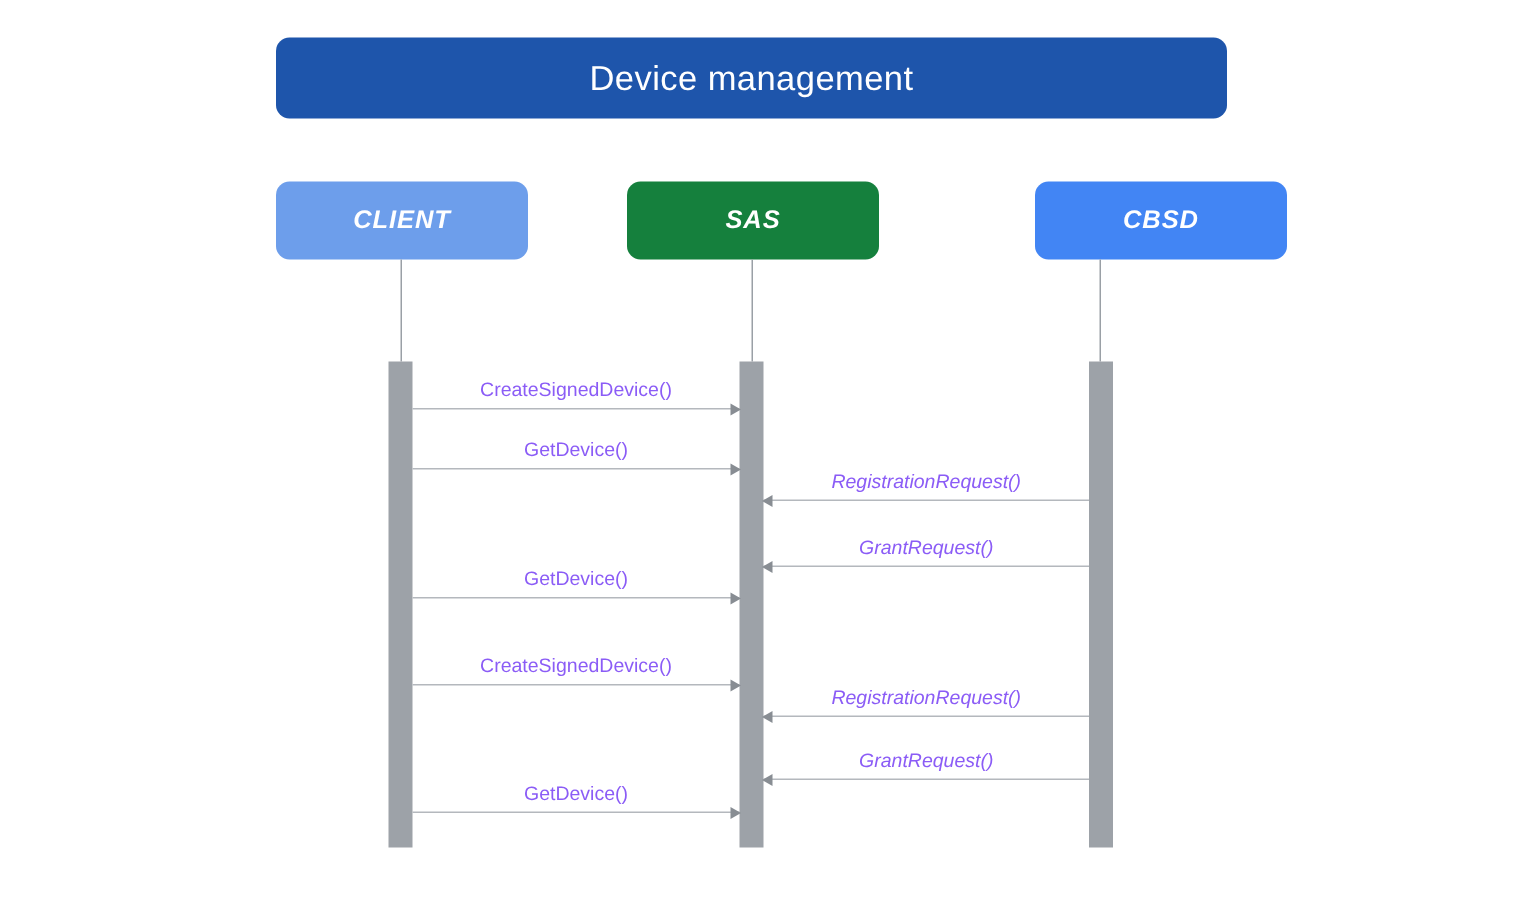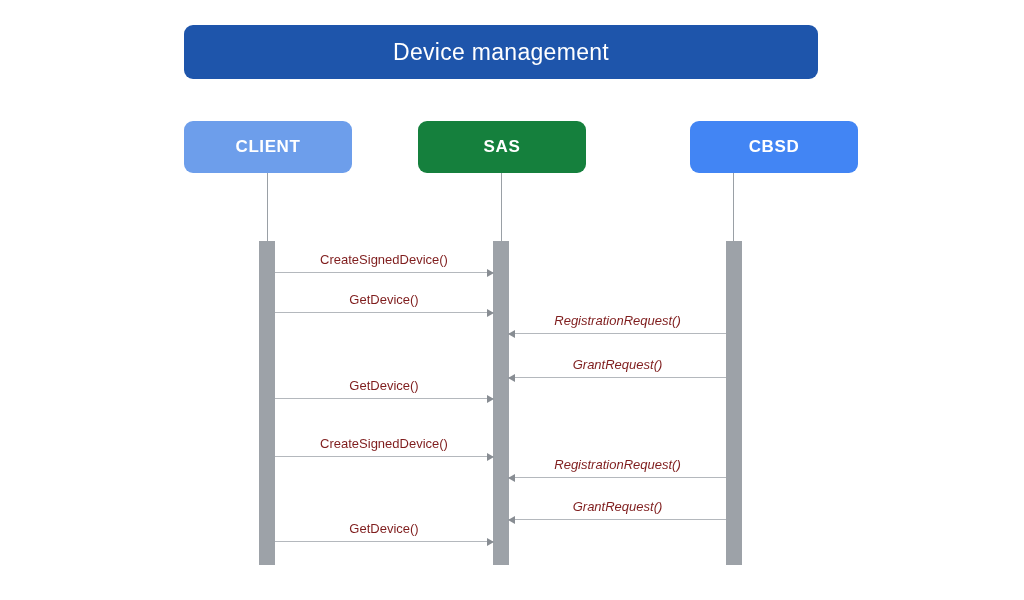--- a/index.html
+++ b/index.html
@@ -30,20 +30,21 @@
   .actor-box {
     position: absolute;
     top: 121px;
     width: 168px; height: 52px;
     border-radius: 9px;
     display: flex; align-items: center; justify-content: center;
     color: #ffffff;
     font-size: 17px;
     font-weight: bold;
     letter-spacing: 0.6px;
+    font-style: italic;
   }
   .actor-client { left: 184px; }
   .actor-sas   { left: 418px; }
   .actor-cbsd  { left: 650px; margin-left: 40px; }
   
   .lifeline {
     position: absolute;
     top: 173px;
     width: 1px; height: 68px;
     background: #9AA0A6;
@@ -61,21 +62,21 @@
   .activation-client { left: 259px; }
   .activation-sas   { left: 493px; }
   .activation-cbsd  { left: 726px; }
   
   .msg { position: absolute; }
   .msg-right { left: 275px; width: 218px; }
   .msg-left  { left: 509px; width: 217px; font-style: italic; }
   .msg-label {
     text-align: center;
     font-size: 13px;
-    color: #7f1d1d;
+    color: #8b5cf6;
     margin-bottom: 5px;
     white-space: nowrap;
     line-height: 14px;
   }
   .msg-line {
     position: relative;
     height: 1px;
     background: #B4B8BD;
   }
   .arrow-head {

